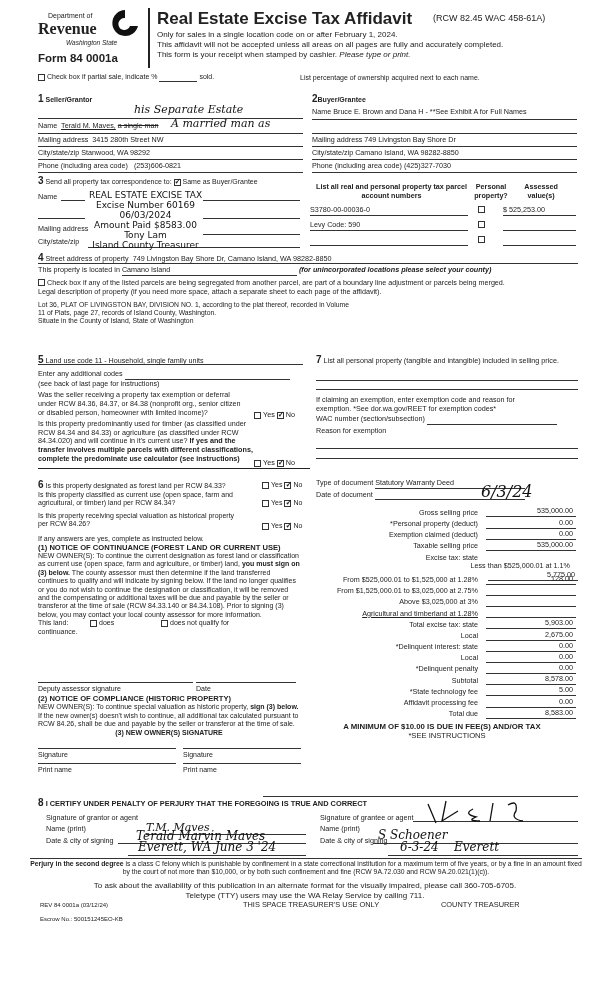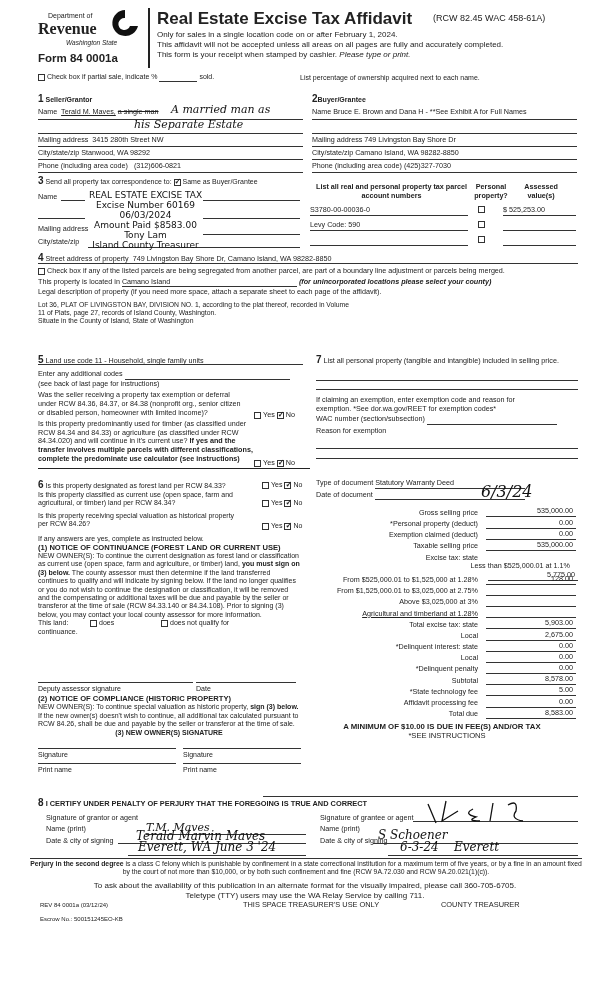--- a/index.html
+++ b/index.html
@@ -33,27 +33,27 @@
 <div class="abs" style="left:433px;top:13px;font-size:9px">(RCW 82.45 WAC 458-61A)</div>
 <div class="abs" style="left:157px;top:30px;font-size:8px">Only for sales in a single location code on or after February 1, 2024.</div>
 <div class="abs" style="left:157px;top:40px;font-size:8px">This affidavit will not be accepted unless all areas on all pages are fully and accurately completed.</div>
 <div class="abs" style="left:157px;top:50px;font-size:8px"><span>This form is your receipt when stamped by cashier.</span> <i>Please type or print.</i></div>
 
 <div class="abs" style="left:38px;top:73px;font-size:7px"><span class="cb"></span><span>Check box if partial sale, indicate %</span> <span class="ul" style="display:inline-block;width:38px">&nbsp;</span> <span>sold.</span></div>
 <div class="abs" style="left:300px;top:74px;font-size:7px">List percentage of ownership acquired next to each name.</div>
 
 <div class="abs" style="left:38px;top:93px;width:265px">
  <div><span class="num">1</span> <span class="b" style="font-size:7px">Seller/Grantor</span></div>
- <div class="ul" style="margin-top:3px;height:12px;position:relative"><span>Name</span>&nbsp; <span style="text-decoration:underline">Terald M. Maves,</span> <s>a single man</s><span class="hw abs" style="left:133px;top:-5px;font-size:11px">A married man as</span></div>
  <div class="ul" style="height:14px;position:relative">
       <span class="hw abs" style="left:96px;top:-2px;font-size:11px">his Separate Estate</span>
     </div>
+ <div class="ul" style="margin-top:3px;height:12px;position:relative"><span>Name</span>&nbsp; <span style="text-decoration:underline">Terald M. Maves,</span> <s>a single man</s><span class="hw abs" style="left:133px;top:-5px;font-size:11px">A married man as</span></div>
  <div class="ul" style="margin-top:2px;height:11px"><span>Mailing address</span>&nbsp; <span>3415 280th Street NW</span></div>
  <div class="ul" style="margin-top:2px;height:11px"><span>City/state/zip</span> <span>Stanwood, WA 98292</span></div>
- <div class="ul" style="margin-top:2px;height:11px"><span>Phone (including area code)</span>&nbsp;&nbsp; <span>(312)606-0821</span></div>
+ <div class="ul" style="margin-top:2px;height:11px"><span>Phone (including area code)</span>&nbsp;&nbsp; <span>(253)606-0821</span></div>
 </div>
 
 <div class="abs" style="left:312px;top:93px;width:265px">
  <div><span class="num">2</span><span class="b" style="font-size:7px">Buyer/Grantee</span></div>
  <div class="ul" style="margin-top:3px;height:12px"><span>Name</span> <span>Bruce E. Brown and Dana H - **See Exhibit A for Full Names</span></div>
  <div class="ul" style="height:14px"></div>
  <div class="ul" style="margin-top:2px;height:11px"><span>Mailing address</span> <span>749 Livingston Bay Shore Dr</span></div>
  <div class="ul" style="margin-top:2px;height:11px"><span>City/state/zip</span> <span>Camano Island, WA 98282-8850</span></div>
  <div class="ul" style="margin-top:2px;height:11px"><span>Phone (including area code)</span> <span>(425)327-7030</span></div>
 </div>
@@ -89,22 +89,22 @@
  <div class="abs ul" style="left:0;top:38px;width:158px;height:10px">Levy Code:  590</div>
  <div class="abs" style="left:168px;top:37px"><span class="cb"></span></div>
  <div class="abs ul" style="left:193px;top:38px;width:73px;height:10px"></div>
  <div class="abs ul" style="left:0;top:53px;width:158px;height:10px"></div>
  <div class="abs" style="left:168px;top:52px"><span class="cb"></span></div>
  <div class="abs ul" style="left:193px;top:53px;width:73px;height:10px"></div>
 </div>
 
 <div class="abs" style="left:38px;top:252px;width:540px">
  <div class="ul" style="height:12px"><span class="num">4</span> <span>Street address of property</span>&nbsp; <span>749 Livingston Bay Shore Dr, Camano Island, WA 98282-8850</span></div>
+ <div style="margin-top:2px"><span>This property is located in</span> <span class="ul" style="display:inline-block;width:175px">Camano Island</span> <i class="b">(for unincorporated locations please select your county)</i></div>
  <div style="margin-top:3px"><span class="cb"></span><span>Check box if any of the listed parcels are being segregated from another parcel, are part of a boundary line adjustment or parcels being merged.</span></div>
- <div style="margin-top:2px"><span>This property is located in</span> <span class="ul" style="display:inline-block;width:175px">Camano Island</span> <i class="b">(for unincorporated locations please select your county)</i></div>
  <div style="margin-top:1px">Legal description of property (if you need more space, attach a separate sheet to each page of the affidavit).</div>
  <div style="margin-top:4px;font-size:6.8px">
       <div>Lot 36, PLAT OF LIVINGSTON BAY, DIVISION NO. 1, according to the plat thereof, recorded in Volume</div>
       <div>11 of Plats, page 27, records of Island County, Washington.</div>
       <div>Situate in the County of Island, State of Washington</div>
     </div>
 </div>
 
 <div class="abs" style="left:38px;top:354px;width:272px">
  <div class="ul" style="width:265px;height:11px"><span class="num">5</span> <span>Land use code</span> <span>11 - Household, single family units</span></div>

